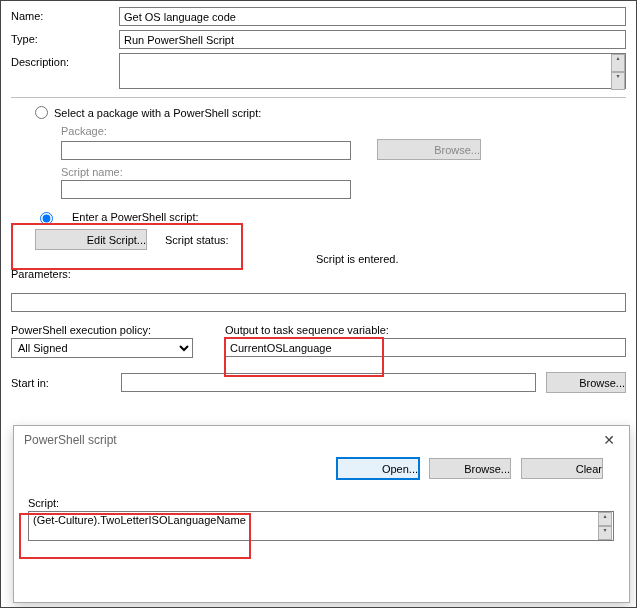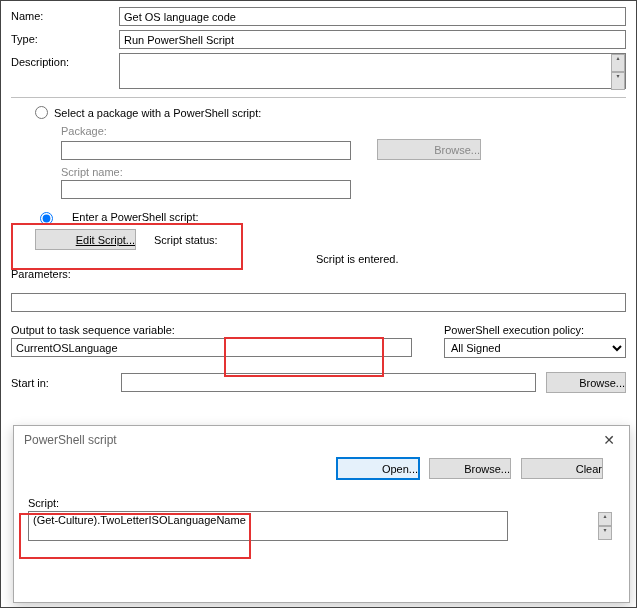--- a/index.html
+++ b/index.html
@@ -62,21 +62,21 @@
     height: 21px; cursor: pointer; text-align: right;
   }
   .btn.disabled { color: #888; cursor: default; }
   .btn.blue-focus { outline: 2px solid #0078d7; outline-offset: -1px; background: #e5f1fb; border-color:#0078d7; }
   .redbox1 {
     position: absolute; left: 10px; top: 222px; width: 232px; height: 47px;
     border: 2px solid #e43232; pointer-events: none;
   }
   .enter-row { display:flex; align-items:center; gap:16px; padding-left:24px; margin-top:4px; }
   .edit-row { display:flex; align-items:center; gap:18px; padding-left:24px; margin-top:4px; }
-  .edit-btn { width:101px;text-decoration:underline; }
+  .edit-btn { width:112px; }
   .status-text { position:absolute; left:315px; top:252px; }
   .params-row { margin-top:18px; }
   .params-label { margin-bottom:13px; }
   .policy-row { display:flex; gap:32px; margin-top:12px; align-items:flex-start; }
   .policy-col { display:flex; flex-direction:column; }
   .select {
     width:182px; height:20px; border:1px solid #7a7a7a; background:#fff;
     font-family:inherit; font-size:11px; padding:1px 2px;
   }
   .redbox2 {
@@ -102,21 +102,21 @@
   .dlg-prompt { margin-bottom: 18px; }
   .dlg-btns { display:flex; gap:10px; justify-content:flex-end; margin-right: 12px; margin-bottom:18px; }
   .dlg-btns .btn { width:82px; }
   .redbox3 {
     position:absolute; left:18px; top:512px; width:232px; height:46px;
     border:2px solid #e43232; pointer-events:none; z-index:5;
   }
   .script-label { margin-bottom:2px; }
   .script-area-wrap { position:relative; }
   .script-area {
-    width:480px; height:30px; border:1px solid #7a7a7a; background:#fff;
+    width:586px; height:30px; border:1px solid #7a7a7a; background:#fff;
     font-family:inherit; font-size:11px; padding:2px 4px; resize:none;
   }
 </style>
 </head>
 <body>
 
 <div class="main-panel">
 
   <div class="form-row">
     <div class="form-label">Name:</div>
@@ -174,29 +174,29 @@
   <div class="status-text">Script is entered.</div>
 
   <div class="redbox1"></div>
 
   <div class="params-row">
     <div class="params-label">Parameters:</div>
     <input class="text-input" type="text" value="" style="">
   </div>
 
   <div class="policy-row">
-    <div class="policy-col" style="flex:1">
-      <div style="margin-bottom:2px">Output to task sequence variable:</div>
-      <input class="text-input" type="text" value="CurrentOSLanguage" style="">
-    </div>
     <div class="policy-col">
       <div style="margin-bottom:2px">PowerShell execution policy:</div>
       <select class="select">
         <option>All Signed</option>
       </select>
+    </div>
+    <div class="policy-col" style="flex:1">
+      <div style="margin-bottom:2px">Output to task sequence variable:</div>
+      <input class="text-input" type="text" value="CurrentOSLanguage" style="">
     </div>
   </div>
   <div class="redbox2"></div>
 
   <div class="startin-row">
     <div style="width:100px">Start in:</div>
     <input class="text-input" type="text" value="" style="">
     <button class="btn">Browse...</button>
   </div>
 

